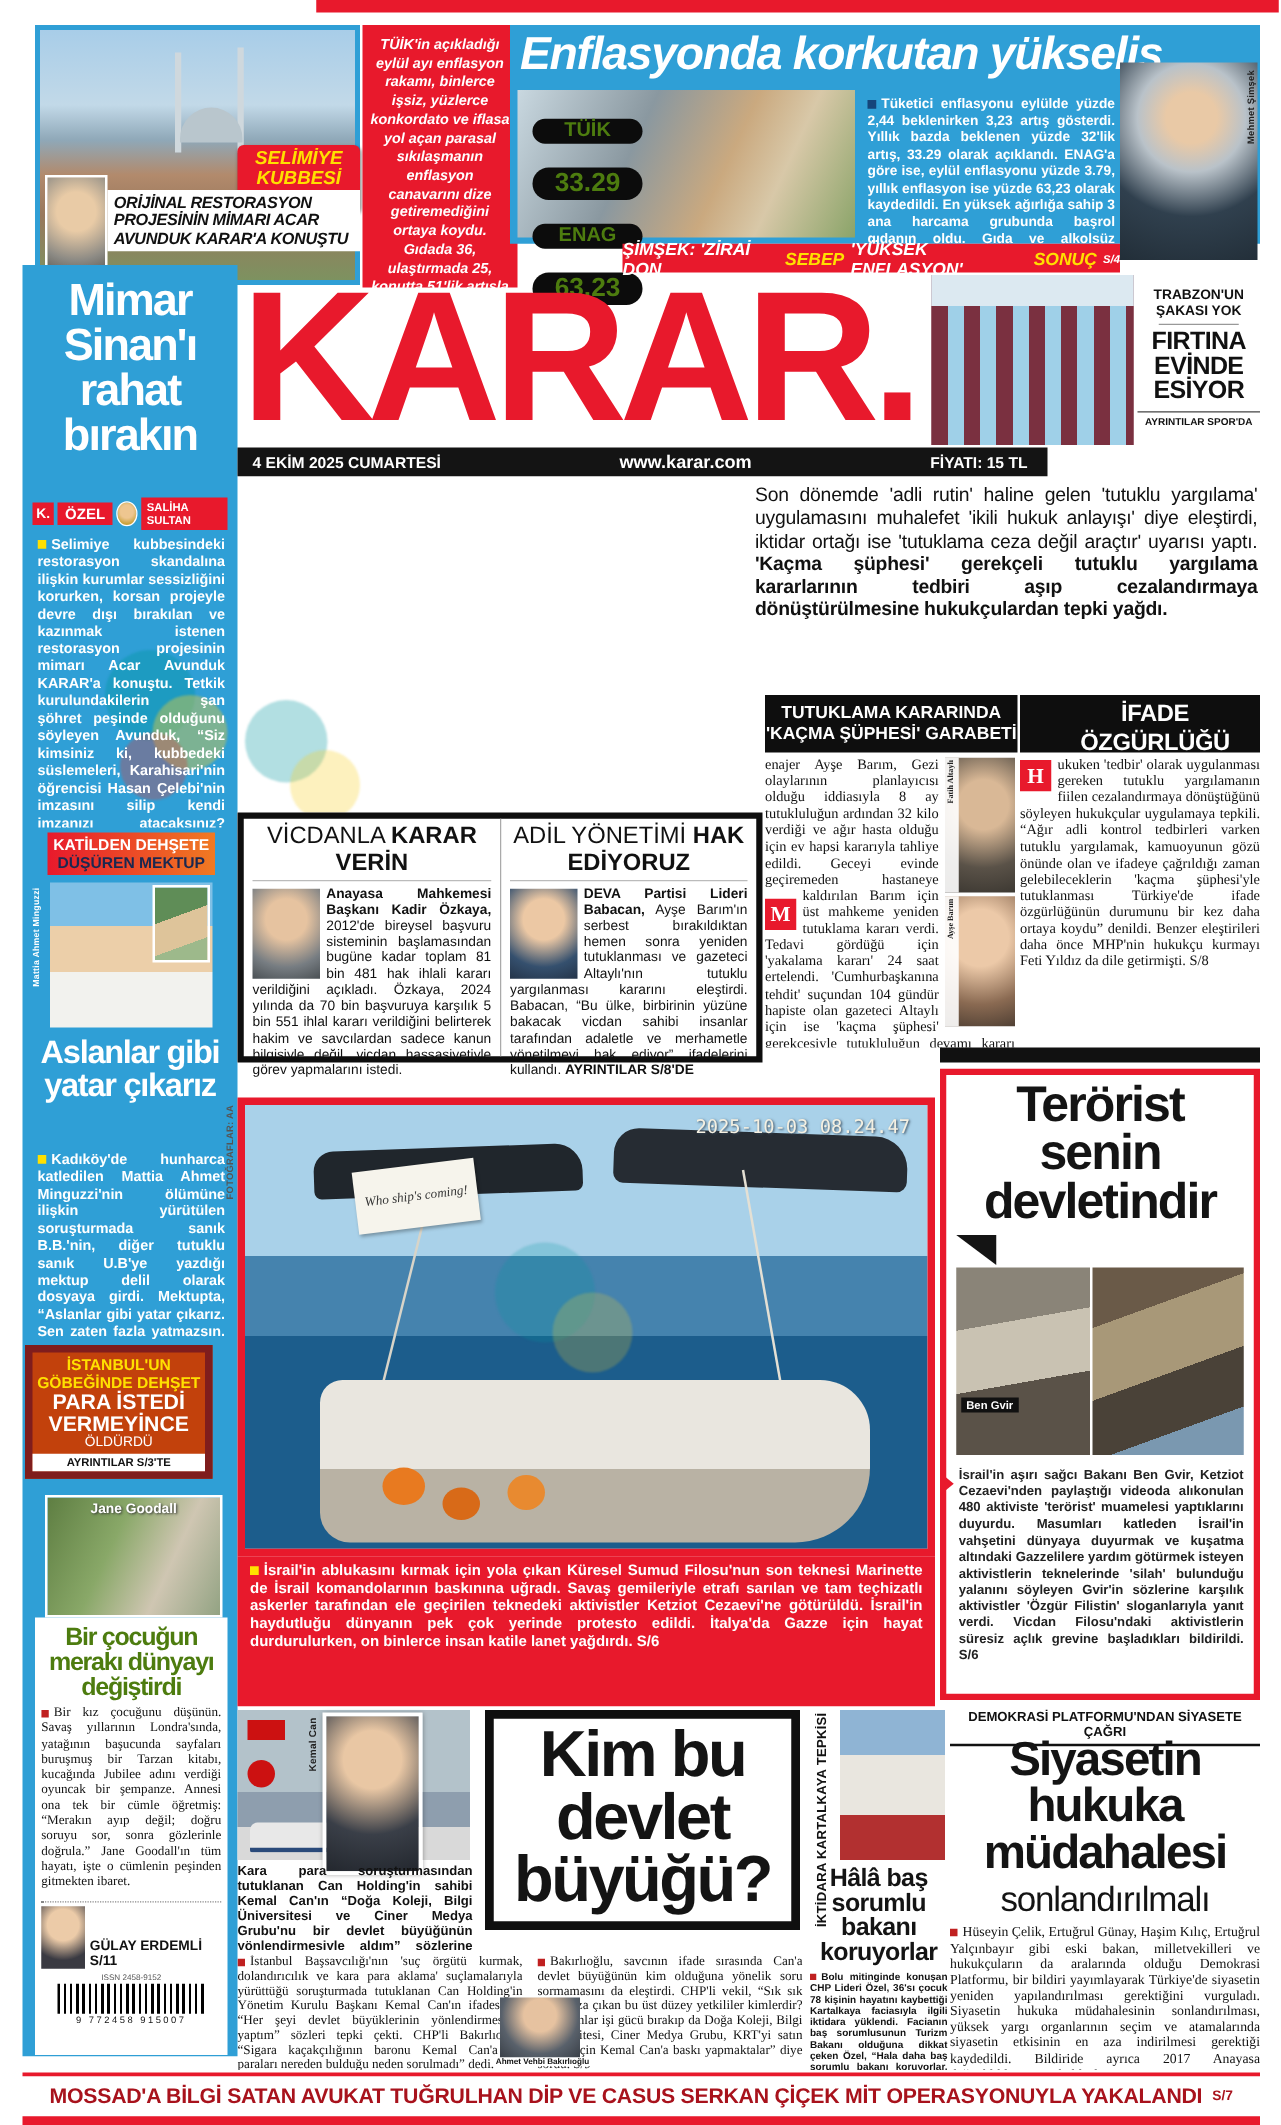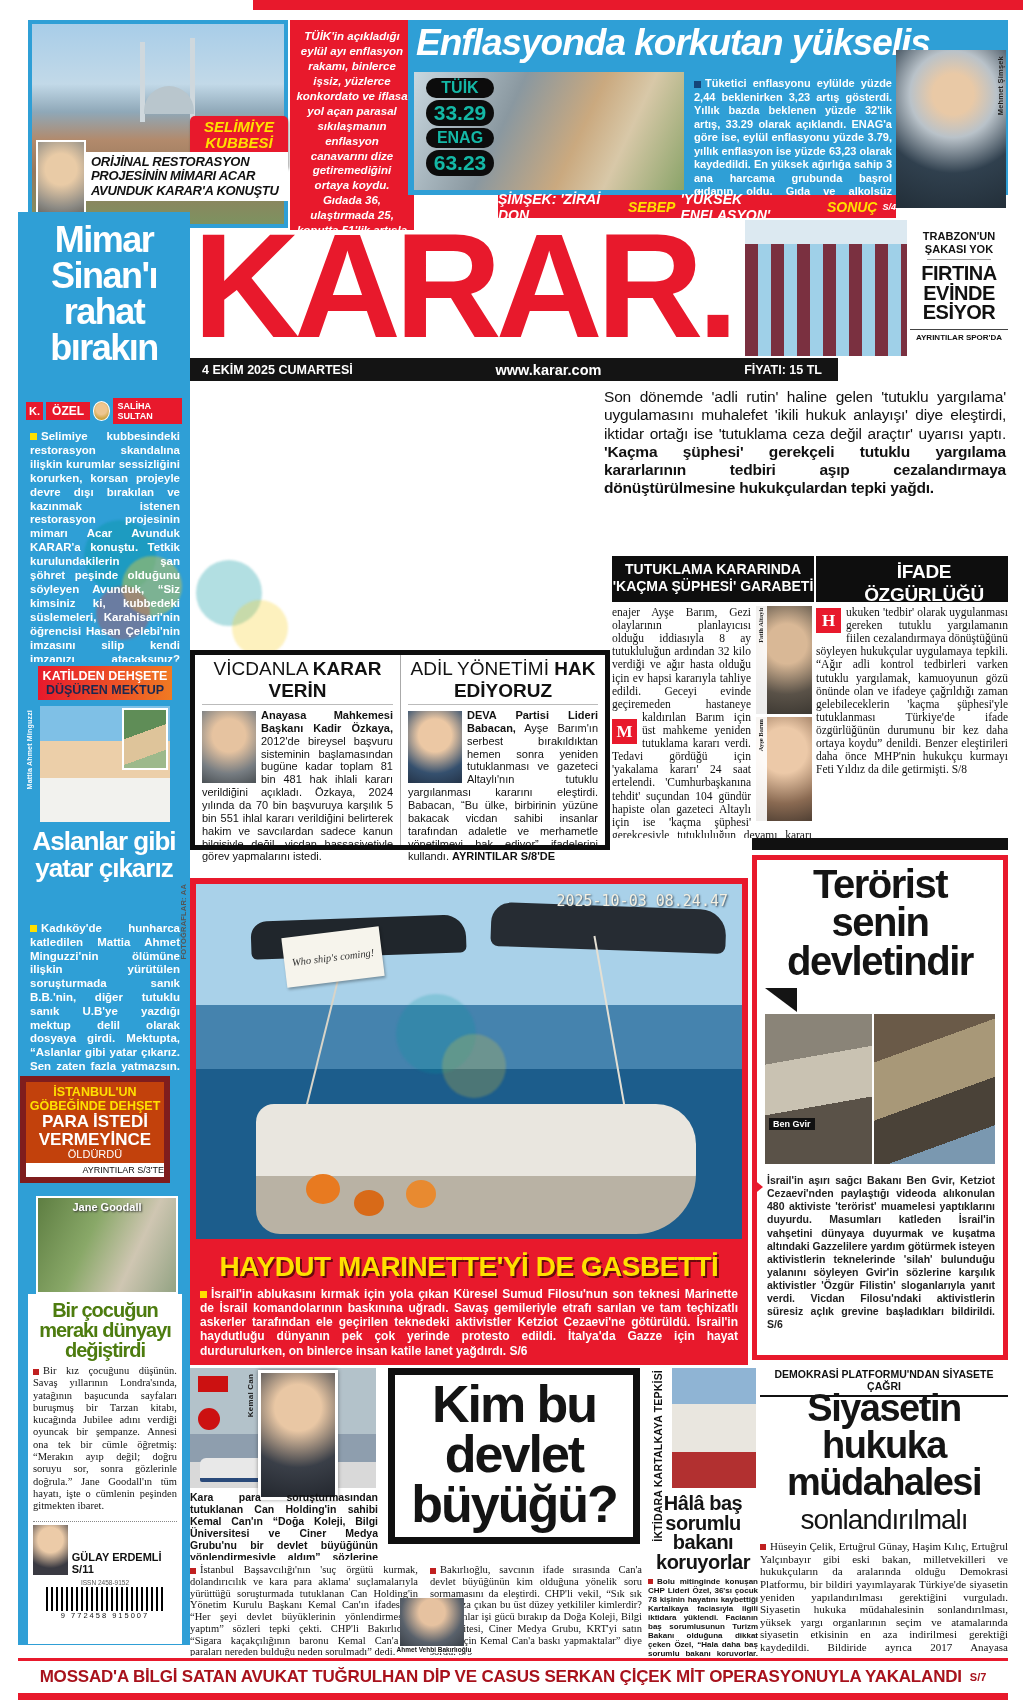--- a/index.html
+++ b/index.html
@@ -5,22 +5,22 @@
   html,body{margin:0;padding:0;background:#9a9a9a;}
   .page{position:relative;width:1025px;height:1700px;background:#fff;overflow:hidden;
         font-family:"Liberation Sans",sans-serif;color:#111;}
   .abs{position:absolute;}
   .just{text-align:justify;}
   .ctr{text-align:center;}
   .w{color:#fff;}
   .serif{font-family:"Liberation Serif",serif;}
   .vcap{position:absolute;writing-mode:vertical-rl;transform:rotate(180deg);
         font-weight:700;letter-spacing:.2px;}
-  .pill{background:#0c0c0c;color:#14b8a6;font-weight:700;border-radius:14px;
-        text-align:center;margin:2px auto;width:68px;}
+  .pill{background:#0c0c0c;color:#4d7c0f;font-weight:700;border-radius:14px;
+        text-align:center;margin:19px auto;width:88px;}
   .sq{display:inline-block;width:7px;height:7px;margin-right:4px;vertical-align:middle;}
   .dcap{float:left;width:25px;height:25px;background:#e8192c;color:#fff;font-weight:700;
         font-size:17px;line-height:25px;text-align:center;margin:2px 5px 0 0;
         font-family:"Liberation Serif",serif;}
   .pcap{position:absolute;left:0;top:0;bottom:0;width:11px;background:rgba(255,255,255,.9);}
   .pcap span{position:absolute;left:1px;top:2px;writing-mode:vertical-rl;transform:rotate(180deg);
         font-size:6.5px;font-weight:700;color:#222;}
   .hdrbox{background:#0e0e0e;color:#fff;font-weight:700;text-align:center;}
   .circ{position:absolute;border-radius:50%;filter:blur(1px);}
   .redbox{background:#e8192c;color:#fff;font-weight:700;}
@@ -105,21 +105,21 @@
     <span class="sq" style="background:#ffe000;"></span><span>Kadıköy'de hunharca katledilen Mattia Ahmet Minguzzi'nin ölümüne ilişkin yürütülen soruşturmada sanık B.B.'nin, diğer tutuklu sanık U.B'ye yazdığı mektup delil olarak dosyaya girdi. Mektupta, “Aslanlar gibi yatar çıkarız. Sen zaten fazla yatmazsın. Canını sıkma bir seneye çıkarsın” ifadeleri yer aldı. S/3</span>
   </div>
   <div class="abs ctr" style="left:20px;top:1076px;width:138px;border:6px solid #7f1d1d;background:#c2410c;">
     <div style="padding:3px 2px;">
       <div style="font-size:12.5px;font-weight:700;color:#ffe000;">İSTANBUL'UN</div>
       <div style="font-size:12.5px;font-weight:700;color:#ffe000;">GÖBEĞİNDE DEHŞET</div>
       <div style="font-size:17px;font-weight:700;color:#fff;line-height:1.05;">PARA İSTEDİ</div>
       <div style="font-size:17px;font-weight:700;color:#fff;line-height:1.05;">VERMEYİNCE</div>
       <div style="font-size:11px;font-weight:400;color:#fff;line-height:1.05;">ÖLDÜRDÜ</div>
     </div>
-    <div style="background:#fff;color:#111;font-size:9px;font-weight:400;padding:2px 0;text-align:right;">AYRINTILAR S/3'TE</div>
+    <div style="background:#fff;color:#111;font-size:9px;font-weight:700;padding:2px 0;">AYRINTILAR S/3'TE</div>
   </div>
   <div class="abs" style="left:36px;top:1196px;width:138px;height:94px;border:2px solid #fff;background:linear-gradient(115deg,#5e7e42 0%,#89a868 38%,#cfc6b2 68%,#93a383 100%);">
     <div class="ctr" style="color:#fff;font-size:11px;font-weight:700;text-shadow:1px 1px 2px #333;padding-top:3px;">Jane Goodall</div>
   </div>
   <div class="abs" style="left:28px;top:1294px;width:154px;height:350px;background:#fff;padding:6px 5px;box-sizing:border-box;">
     <div class="ctr" style="color:#4d7c0f;font-size:20px;font-weight:700;line-height:1.0;letter-spacing:-1px;">Bir çocuğun merakı dünyayı değiştirdi</div>
     <div class="serif just" style="font-size:10.5px;line-height:1.17;margin-top:5px;height:152px;overflow:hidden;">
       <span class="sq" style="background:#c02020;width:6px;height:6px;"></span><span>Bir kız çocuğunu düşünün. Savaş yıllarının Londra'sında, yatağının başucunda sayfaları buruşmuş bir Tarzan kitabı, kucağında Jubilee adını verdiği oyuncak bir şempanze. Annesi ona tek bir cümle öğretmiş: “Merakın ayıp değil; doğru soruyu sor, sonra gözlerinle doğrula.” Jane Goodall'ın tüm hayatı, işte o cümlenin peşinden gitmekten ibaret.</span>
     </div>
     <div style="display:flex;align-items:flex-end;gap:4px;margin-top:4px;border-top:1px dotted #888;padding-top:3px;">
@@ -230,21 +230,20 @@
       </div>
       <div style="width:53%;background:linear-gradient(160deg,#6a5a48 0 25%,#a89878 25% 55%,#4a4238 55% 80%,#7a98b0 80%);"></div>
     </div>
     <div style="position:absolute;left:-5px;top:318px;width:0;height:0;border-top:9px solid transparent;border-bottom:9px solid transparent;border-left:11px solid #e8192c;"></div>
     <div class="just" style="position:absolute;left:10px;right:8px;top:314px;bottom:5px;font-size:10.5px;font-weight:700;line-height:1.25;color:#222;overflow:hidden;">
       <span>İsrail'in aşırı sağcı Bakanı Ben Gvir, Ketziot Cezaevi'nden paylaştığı videoda alıkonulan 480 aktiviste 'terörist' muamelesi yaptıklarını duyurdu. Masumları katleden İsrail'in vahşetini dünyaya duyurmak ve kuşatma altındaki Gazzelilere yardım götürmek isteyen aktivistlerin teknelerinde 'silah' bulunduğu yalanını söyleyen Gvir'in sözlerine karşılık aktivistler 'Özgür Filistin' sloganlarıyla yanıt verdi. Vicdan Filosu'ndaki aktivistlerin süresiz açlık grevine başladıkları bildirildi. S/6</span>
     </div>
   </div>
 
   <div class="abs" style="left:190px;top:1245px;width:558px;height:120px;background:#e8192c;">
-    <div class="ctr" style="font-size:28px;font-weight:700;color:#ffe000;padding-top:6px;letter-spacing:-.5px;text-shadow:2px 2px 0 #6a0a0e;">HAYDUT MARINETTE'Yİ DE GASBETTİ</div>
     <div class="just w" style="margin:4px 10px 0;font-size:12px;font-weight:700;line-height:1.18;">
       <span class="sq" style="background:#ffe000;"></span><span>İsrail'in ablukasını kırmak için yola çıkan Küresel Sumud Filosu'nun son teknesi Marinette de İsrail komandolarının baskınına uğradı. Savaş gemileriyle etrafı sarılan ve tam teçhizatlı askerler tarafından ele geçirilen teknedeki aktivistler Ketziot Cezaevi'ne götürüldü. İsrail'in haydutluğu dünyanın pek çok yerinde protesto edildi. İtalya'da Gazze için hayat durdurulurken, on binlerce insan katile lanet yağdırdı. S/6</span>
     </div>
   </div>
 
   <div class="abs" style="left:190px;top:1368px;width:186px;height:120px;background:linear-gradient(180deg,#b3c2ca 0 55%,#8e9eae 55% 78%,#d9d9d9 78%);">
     <div style="position:absolute;left:8px;top:8px;width:30px;height:16px;background:#cc1111;"></div>
     <div style="position:absolute;left:8px;top:40px;width:22px;height:22px;background:#cc1111;border-radius:50%;"></div>
     <div style="position:absolute;left:10px;bottom:6px;width:70px;height:20px;background:#e8e8e8;border-radius:6px 10px 2px 2px;border-bottom:4px solid #2a4a7a;"></div>
   </div>

